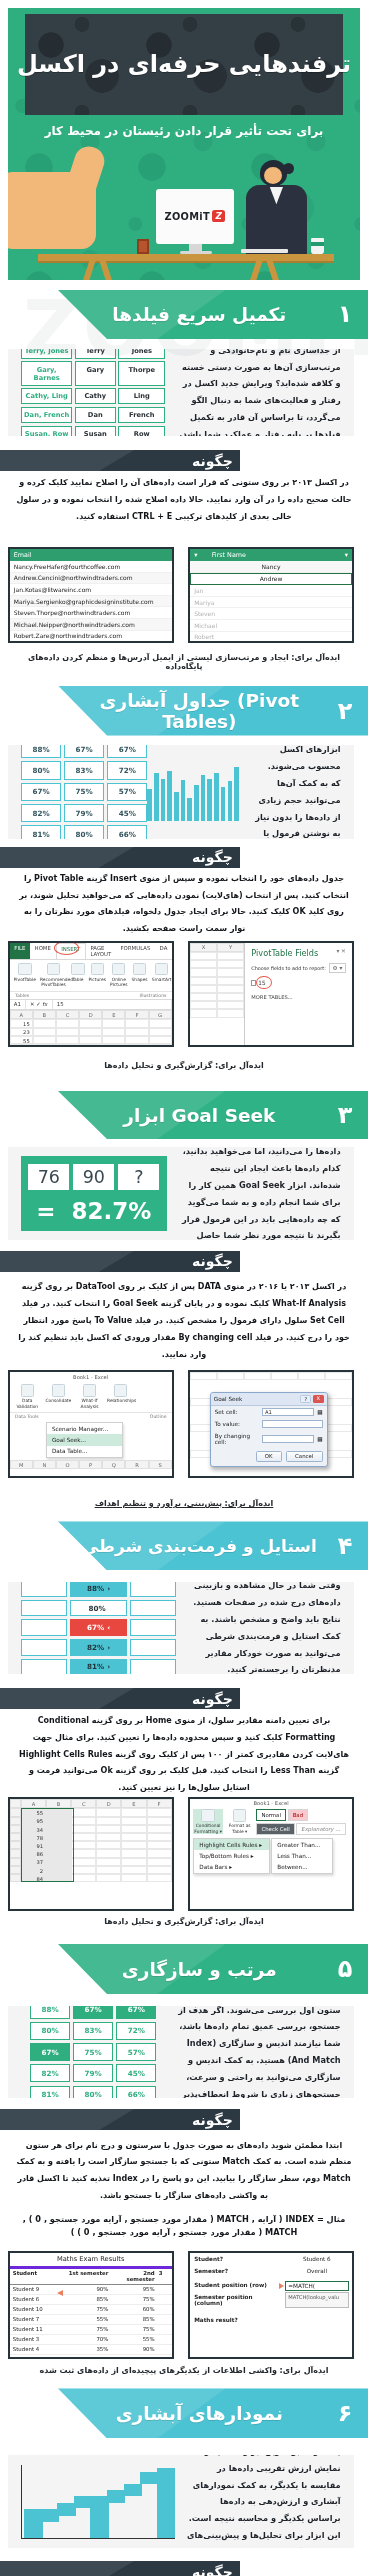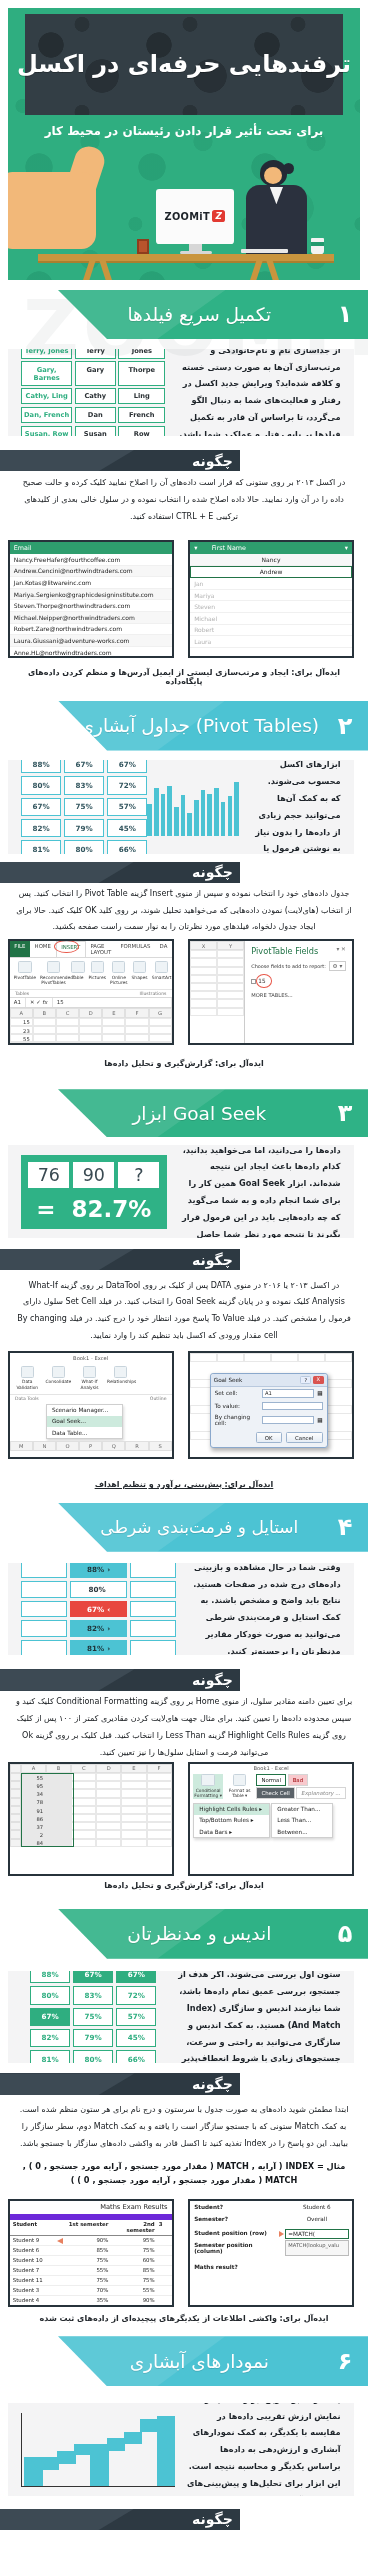--- a/index.html
+++ b/index.html
@@ -51,30 +51,30 @@
   .woman-shirt{position:absolute;left:262px;top:179px;width:13.4px;height:17.5px;background:#f4f4f4;clip-path:polygon(0 0,100% 0,50% 100%);}
   
   .emboss{position:absolute;left:23px;top:284px;font-size:77px;font-weight:700;color:rgba(60,90,80,.06);letter-spacing:4.1px;direction:ltr;z-index:0;}
   
   .banner{position:relative;margin-left:0;margin-right:58px;height:49px;color:#fff;display:flex;align-items:center;z-index:1;
     clip-path:polygon(0 0,100% 0,100% 100%,49px 100%);direction:ltr;}
   #page .banner{margin-left:0;margin-right:0;margin-inline-start:58px;}
   .banner.green{background:var(--green-banner);} .banner.teal{background:var(--teal);}
   .banner:before{content:"";position:absolute;inset:0;background:rgba(255,255,255,.10);clip-path:polygon(0 0,54% 0,32% 100%,0 100%);}
   .banner .num{position:absolute;right:15.5px;top:0;bottom:0;display:flex;align-items:center;font-size:24px;font-weight:700;}
-  .banner .t{width:100%;text-align:center;font-size:18.5px;font-weight:400;padding-right:48px;padding-left:20.6px;text-shadow:0 1px 0 rgba(0,0,0,.12);}
+  .banner .t{width:100%;text-align:center;font-size:18.5px;font-weight:700;padding-right:48px;padding-left:20.6px;text-shadow:0 1px 0 rgba(0,0,0,.12);}
   
   .contentbox{margin:0 14px 0 7.7px;background:var(--box);display:flex;align-items:center;gap:9.3px;padding:9.3px 13.4px;overflow:hidden;}
   .contentbox .txt{flex:1.15;font-size:8.2px;font-weight:700;line-height:2.05;color:var(--ink);text-align:right;}
   .contentbox .gfx{flex:1;display:flex;align-items:center;justify-content:center;direction:ltr;}
   
   .howbar{position:relative;margin-inline-start:128px;height:21.6px;background:var(--dark);color:#fff;display:flex;align-items:center;justify-content:flex-start;padding-right:7.2px;font-size:14px;font-weight:700;overflow:hidden;}
   .howbar:before{content:"";position:absolute;left:0;top:0;bottom:0;width:56%;background:var(--dark2);clip-path:polygon(0 0,100% 0,calc(100% - 36px) 100%,0 100%);}
   .howbar span{position:relative;}
-  .howtext{margin:4.1px 15.5px 0;font-size:8px;font-weight:400;line-height:2.1;color:#14181c;text-align:center;}
+  .howtext{margin:4.1px 15.5px 0;font-size:8px;font-weight:700;line-height:2.1;color:#14181c;text-align:center;}
   .ideal{margin:0 20.6px;text-align:center;font-size:8px;color:#23282d;}
   .ideal b{font-weight:700;} .ideal span{font-weight:700;}
   .formula{margin:0 15.5px;text-align:center;font-size:8.2px;font-weight:700;color:#14181c;direction:rtl;line-height:1.7;}
   
   .shots{display:flex;gap:14.4px;margin:0 14px 0 7.7px;direction:ltr;}
   .shot{flex:1;border:2.1px solid #27333b;background:#fff;overflow:hidden;position:relative;font-family:"DejaVu Sans",sans-serif;direction:ltr;text-align:left;}
   .xl{font-size:5.7px;color:#222;}
   .xhead{background:var(--xgreen);color:#fff;padding:2.1px 4.1px;font-size:6.4px;}
   .xrow{padding:1.8px 4.1px;font-size:6px;border-bottom:0.5px solid #f0f0f0;white-space:nowrap;}
   .xrow:nth-child(even){background:#f7f7f7;}
@@ -212,21 +212,21 @@
           <div class="c">Susan</div>
           <div class="c">Row</div>
         </div>
         </div>
     </div>
   </div>
   <div class="howbar" style="margin-top:14px;">
       <span>چگونه</span>
     </div>
   <div class="howtext">در اکسل ۲۰۱۳ بر روی ستونی که قرار است داده‌های آن را اصلاح نمایید کلیک کرده و حالت صحیح داده را در آن وارد نمایید. حالا داده اصلاح شده را انتخاب نموده و در سلول خالی بعدی از کلیدهای ترکیبی CTRL + E استفاده کنید.</div>
-  <div class="shots" style="margin-top:14px;height:118px;">
+  <div class="shots" style="margin-top:21px;height:96px;">
     <div class="shot xl">
       <div class="xhead">Email</div>
       <div>
 
       <div class="xrow">Nancy.FreeHafer@fourthcoffee.com</div>
           <div class="xrow">Andrew.Cencini@northwindtraders.com</div>
           <div class="xrow">Jan.Kotas@litwareinc.com</div>
           <div class="xrow">Mariya.Sergienko@graphicdesigninstitute.com</div>
           <div class="xrow">Steven.Thorpe@northwindtraders.com</div>
           <div class="xrow">Michael.Neipper@northwindtraders.com</div>
@@ -694,21 +694,21 @@
           <div class="mi">Between...</div>
         </div>
       </div>
     </div>
   </div>
   <div class="ideal" style="margin-top:5.7px;">
     <span>ایده‌آل برای:</span> <b>گزارش‌گیری و تحلیل داده‌ها</b>
   </div>
 
   <div class="banner green" style="margin-top:18.5px;height:50px;">
-    <div class="t">اندیس و مدنظرتان</div>
+    <div class="t">مرتب و سازگاری</div>
     <div class="num">۵</div>
   </div>
   <div class="contentbox" style="margin-top:12px;height:92px;">
     <div class="txt">در جستجوهای معمولی، تنها داده‌های ستون اول بررسی می‌شوند. اگر هدف از جستجو، بررسی عمیق تمام داده‌ها باشد، شما نیازمند اندیس و سازگاری (Index And Match) هستید. به کمک اندیس و سازگاری می‌توانید به راحتی و سرعت، جستجوهای زیادی با شروط انعطاف‌پذیر اجرا کنید.</div>
     <div class="gfx">
       <div class="pgrid green5">
 
       <div class="pc">88%</div>
           <div class="pc hl">67%</div>
           <div class="pc hl">67%</div>
@@ -727,21 +727,21 @@
         </div>
     </div>
   </div>
   <div class="howbar" style="margin-top:10.8px;">
       <span>چگونه</span>
     </div>
   <div class="howtext" style="margin-top:7.2px;">ابتدا مطمئن شوید داده‌های به صورت جدول با سرستون و درج نام برای هر ستون منظم شده است. به کمک Match ستونی که با جستجو سازگار است را یافته و به کمک Match دوم، سطر سازگار را بیابید. این دو پاسخ را در Index تغذیه کنید تا اکسل قادر به واکشی داده‌های سازگار با جستجو باشد.</div>
   <div class="formula" style="margin-top:7.7px;">مثال = INDEX ( آرایه , MATCH ( مقدار مورد جستجو , آرایه مورد جستجو , 0 ) , MATCH ( مقدار مورد جستجو , آرایه مورد جستجو , 0 ) )</div>
   <div class="shots" style="margin-top:10.3px;height:108px;">
     <div class="shot xl">
-      <div style="text-align:right;font-size:6.7px;padding:2.6px 4.1px;border-bottom:6px solid #6d28d9;">Maths Exam Results</div>
+      <div style="text-align:center;font-size:6.7px;padding:2.6px 4.1px;border-bottom:3px solid #6d28d9;">Maths Exam Results</div>
       <div style="display:grid;grid-template-columns:1.2fr 1fr 1fr .3fr;font-size:5.4px;font-weight:700;border-bottom:1px solid #888;">
         <div style="padding:1.5px 3.1px;">Student</div>
         <div style="padding:1.5px 3.1px;text-align:right;">1st semester</div>
         <div style="padding:1.5px 3.1px;text-align:right;">2nd semester</div>
         <div style="padding:1.5px 1px;">3</div>
       </div>
       <div>
 
       <div style="display:grid;grid-template-columns:1.2fr 1fr 1fr .3fr;font-size:5.4px;border-bottom:0.5px solid #eee;">
           <div style="padding:1.5px 3.1px;">Student 9</div>

